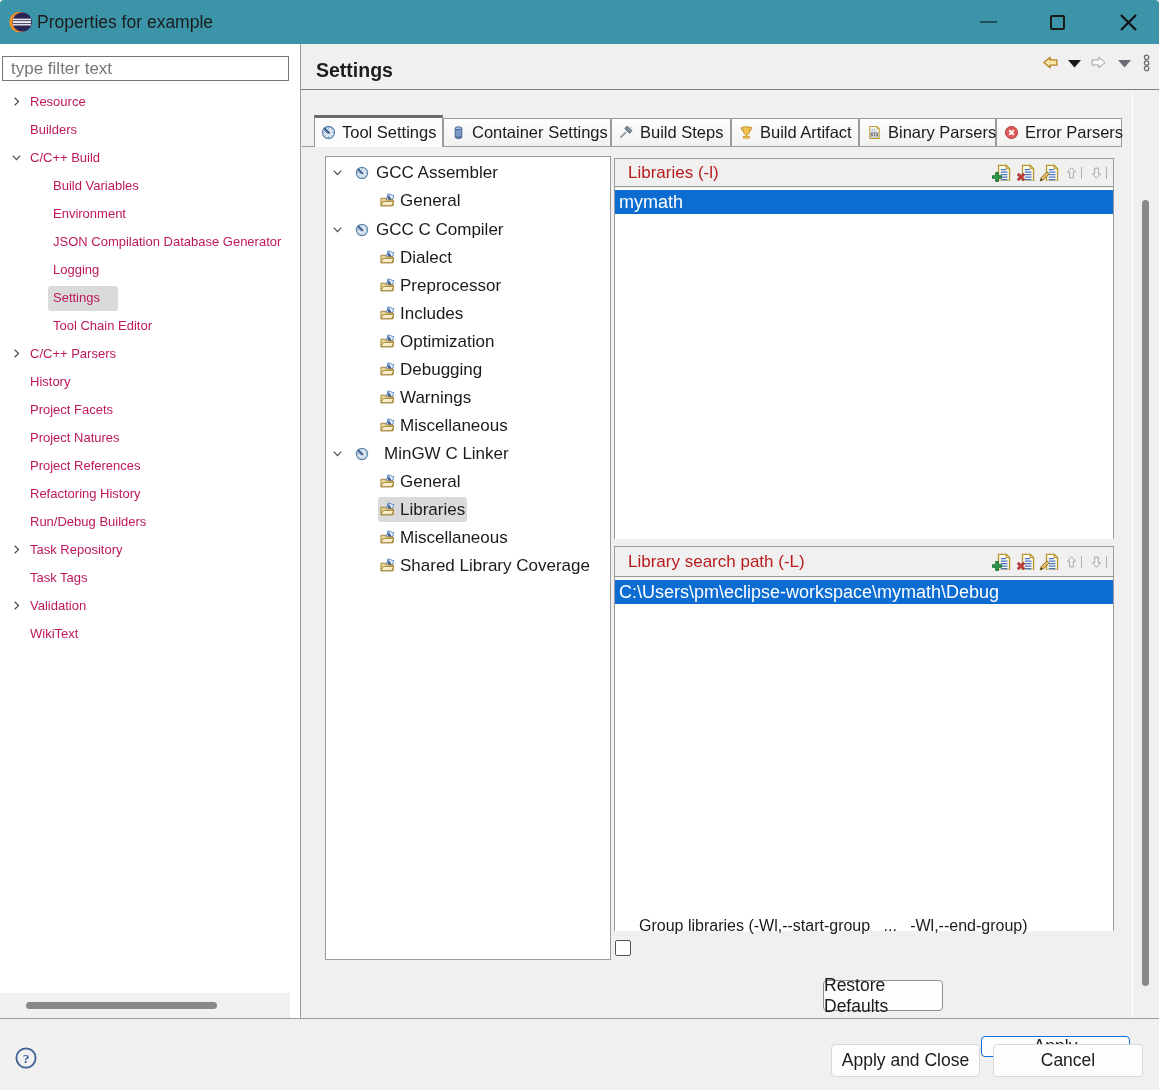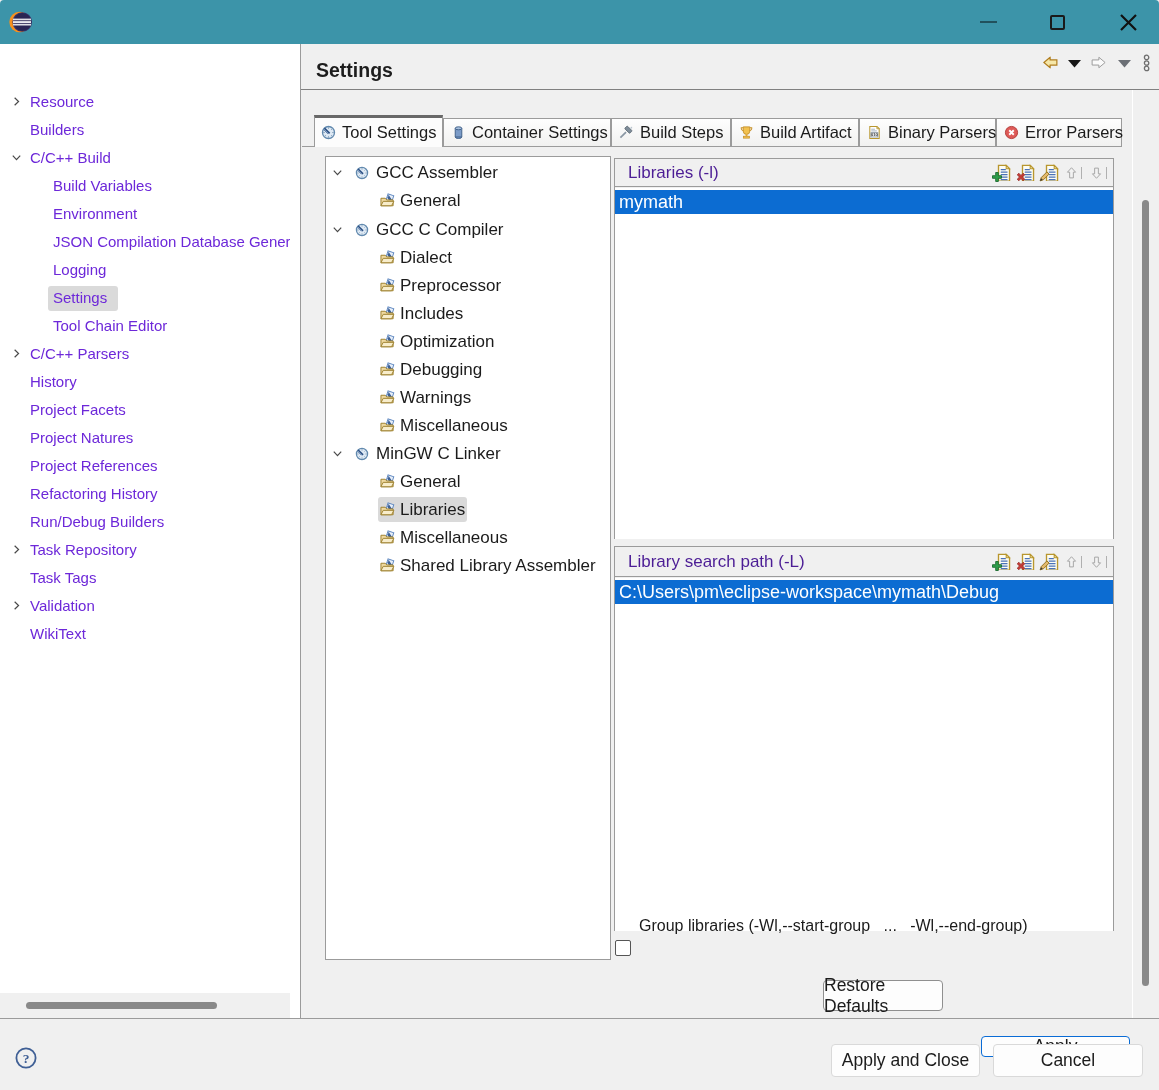--- a/index.html
+++ b/index.html
@@ -1,33 +1,33 @@
 <!DOCTYPE html>
 <html><head><meta charset="utf-8"><style>
 *{margin:0;padding:0;box-sizing:border-box}
 html,body{width:1159px;height:1090px;background:#fff;font-family:"Liberation Sans",sans-serif;overflow:hidden}
 .abs{position:absolute}
 #win{position:absolute;top:0;left:0;width:1159px;height:1090px;background:#F0F0F0}
 #tbar{position:absolute;top:0;left:0;width:1159px;height:44px;background:#3C94A9;border-radius:4px 4px 0 0}
 #title{position:absolute;left:37px;top:0;height:44px;line-height:45px;font-size:17.5px;color:#1c1c1c}
 #leftp{position:absolute;left:0;top:44px;width:300px;height:949px;background:#fff}
 #filter{position:absolute;left:2px;top:56px;width:287px;height:25px;border:1px solid #767676;background:#fff;color:#767676;font-size:17px;line-height:23px;padding-left:8px}
-.trow{position:absolute;height:28px;line-height:28px;font-size:15px;color:#6d28d9;white-space:nowrap}
+.trow{position:absolute;height:28px;line-height:28px;font-size:13px;color:#be185d;white-space:nowrap}
 .hl{position:absolute;background:#DADADA;border-radius:3px}
 #vsep{position:absolute;left:300px;top:44px;width:1px;height:974px;background:#9b9b9b}
 #hdr{position:absolute;left:316px;top:59px;font-size:19.5px;font-weight:bold;color:#1d1d1d}
 #hline{position:absolute;left:301px;top:89px;width:858px;height:1px;background:#808080}
 #tabline{position:absolute;left:302px;top:146px;width:820px;height:1px;background:#9b9b9b}
 .tab{position:absolute;top:118px;height:28px;background:linear-gradient(#fefefe,#f1f1f0);border:1px solid #9b9b9b;border-bottom:none;font-size:16.5px;color:#1b1b1b;display:flex;align-items:center;padding-left:7px;white-space:nowrap}
 #tab0{position:absolute;left:314px;top:115px;width:129px;height:32px;background:#FCFCFC;border:1px solid #9b9b9b;border-top:3px solid #686868;border-bottom:none;z-index:3;font-size:16.5px;color:#1b1b1b;display:flex;align-items:center;padding-left:6px}
 .tico{margin-right:6px;flex:none}
 #mtree{position:absolute;left:325px;top:156px;width:286px;height:804px;background:#fff;border:1px solid #9b9b9b}
 .mrow{position:absolute;height:28px;line-height:28px;font-size:17px;color:#1b1b1b;white-space:nowrap}
 .grp{position:absolute;left:614px;width:500px;background:#F0F0F0;border:1px solid #9b9b9b}
-.ghead{position:absolute;left:0;top:0;width:100%;border-bottom:1px solid #9b9b9b;font-size:17px;color:#4c1d95;display:flex;align-items:center;padding-left:13px}
+.ghead{position:absolute;left:0;top:0;width:100%;border-bottom:1px solid #9b9b9b;font-size:17px;color:#b91c1c;display:flex;align-items:center;padding-left:13px}
 .glist{position:absolute;left:0;width:498px;background:#fff}
 .sel{position:absolute;left:0;top:2px;width:498px;height:24px;background:#0C6CD2;color:#fff;font-size:18px;line-height:24px;padding-left:4px;white-space:nowrap}
 .gtools{position:absolute;top:0;height:100%;display:flex;align-items:center}
 .btn{position:absolute;background:#FDFDFD;border:1px solid #8f8f8f;border-radius:4px;font-size:17.5px;color:#1b1b1b;display:flex;align-items:center;justify-content:center}
 #bsep{position:absolute;left:0;top:1018px;width:1159px;height:1px;background:#9b9b9b}
 #hthumb{position:absolute;left:26px;top:1002px;width:191px;height:7px;background:#898989;border-radius:3.5px}
 #vthumb{position:absolute;left:1142px;top:200px;width:7px;height:786px;background:#898989;border-radius:3.5px}
 #vline{position:absolute;left:1132px;top:90px;width:1px;height:928px;background:#fff}
 .chev{position:absolute;width:13px;height:13px}
 svg{display:block}
@@ -121,25 +121,27 @@
  <path d="M3 5l4 4.2L11 5" fill="none" stroke="#4a4a4a" stroke-width="1.3"></path>
 </symbol>
 </defs>
 </svg>
 <div id="win">
 <div id="leftp"></div>
 <div id="tbar"></div>
 <svg class="abs" style="left:9px;top:10px" width="24" height="24">
       <use href="#ecl"></use>
     </svg>
+<div id="title">Properties for example</div>
 <div class="abs" style="left:980px;top:21px;width:17px;height:2px;background:rgba(0,0,0,.45)"></div>
 <div class="abs" style="left:1050px;top:15px;width:15px;height:15px;border:2px solid #1a1a1a;border-radius:2px"></div>
 <svg class="abs" style="left:1120px;top:14px" width="17" height="17">
       <path d="M1 1l15 15M16 1L1 16" stroke="#111" stroke-width="2.2"></path>
     </svg>
+<div id="filter">type filter text</div>
 <div id="ltree">
 <div class="hl" style="left:48px;top:286px;width:70px;height:25px"></div>
 <svg class="chev" style="position:absolute;left:10px;top:95px" width="14" height="14">
         <use href="#chevr"></use>
       </svg>
 <div class="trow" style="left:30px;top:88px;width:260px;overflow:hidden">Resource</div>
 <div class="trow" style="left:30px;top:116px;width:260px;overflow:hidden">Builders</div>
 <svg class="chev" style="position:absolute;left:10px;top:151px" width="14" height="14">
         <use href="#chevd"></use>
       </svg>
@@ -261,37 +263,37 @@
 <svg class="abs" style="left:380px;top:418px" width="15" height="15">
       <use href="#folder"></use>
     </svg>
 <div class="mrow" style="left:400px;top:412px">Miscellaneous</div>
 <svg class="chev" style="position:absolute;left:331px;top:447px" width="14" height="14">
       <use href="#chevd"></use>
     </svg>
 <svg class="abs" style="left:355px;top:447px" width="14" height="14">
       <use href="#orb"></use>
     </svg>
-<div class="mrow" style="left:376px;top:440px">MinGW C Linker</div>
+<div class="mrow" style="left:384px;top:440px">MinGW C Linker</div>
 <svg class="abs" style="left:380px;top:474px" width="15" height="15">
       <use href="#folder"></use>
     </svg>
 <div class="mrow" style="left:400px;top:468px">General</div>
 <svg class="abs" style="left:380px;top:502px" width="15" height="15">
       <use href="#folder"></use>
     </svg>
 <div class="mrow" style="left:400px;top:496px">Libraries</div>
 <svg class="abs" style="left:380px;top:530px" width="15" height="15">
       <use href="#folder"></use>
     </svg>
 <div class="mrow" style="left:400px;top:524px">Miscellaneous</div>
 <svg class="abs" style="left:380px;top:558px" width="15" height="15">
       <use href="#folder"></use>
     </svg>
-<div class="mrow" style="left:400px;top:552px">Shared Library Assembler</div>
+<div class="mrow" style="left:400px;top:552px">Shared Library Coverage</div>
 <div class="grp" id="grp1" style="top:158px;height:381px">
  <div class="ghead" style="height:28px">Libraries (-l)<div class="gtools" style="right:6px">
           <span style="position:relative;width:17px;height:17px;margin-right:7px">
             <svg width="17" height="17" style="position:absolute;top:0;left:0">
               <use href="#doc" transform="scale(1.06)"></use>
             </svg>
             <svg width="10" height="10" style="position:absolute;left:-2px;bottom:-1px">
               <use href="#plusg"></use>
             </svg>
           </span>

